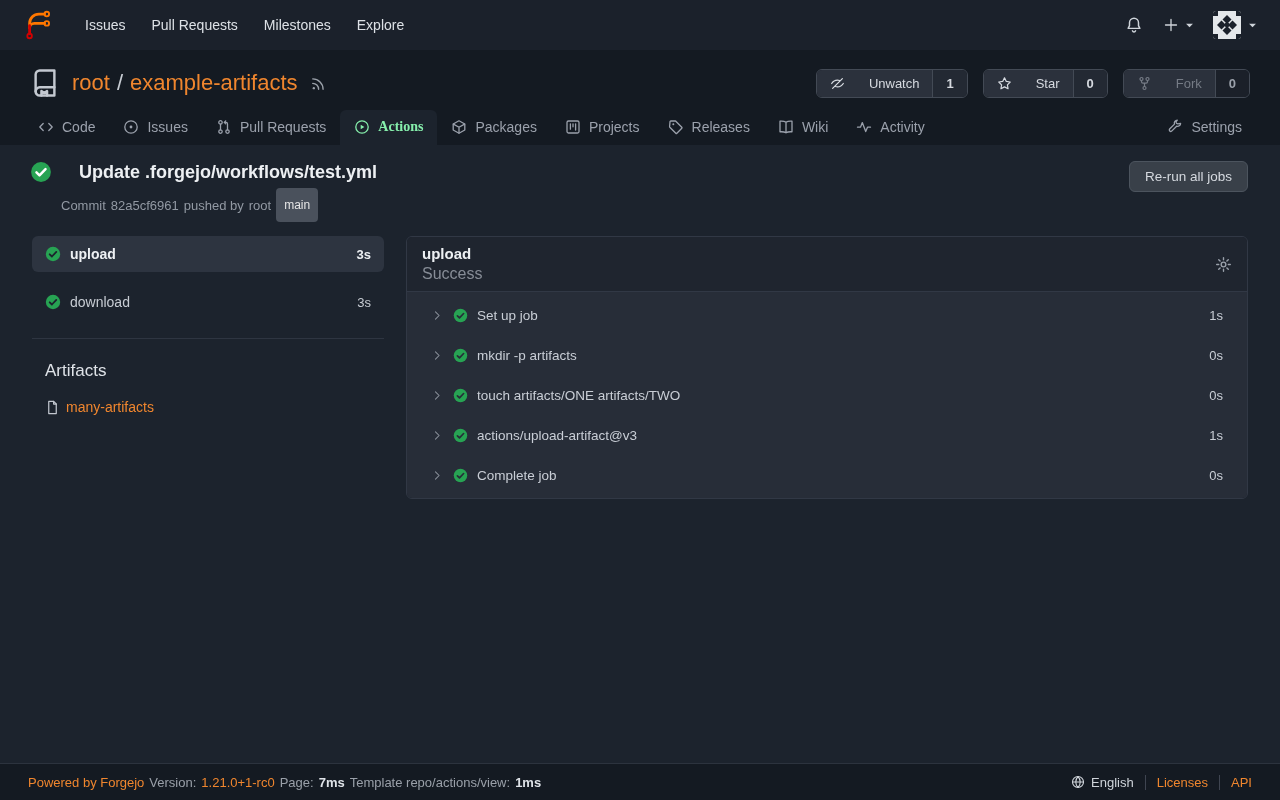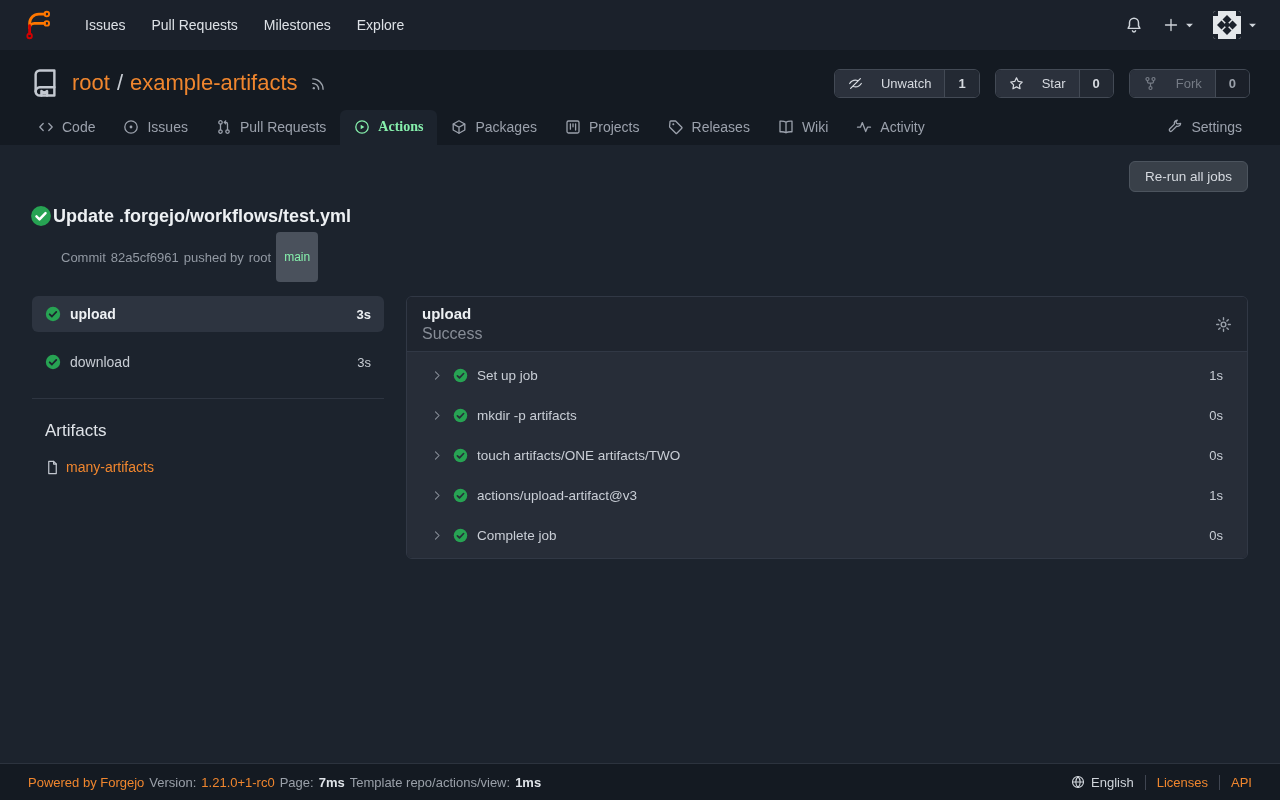--- a/index.html
+++ b/index.html
@@ -42,38 +42,38 @@
   
   .repo-header{background:var(--header-bg);flex-shrink:0;}
   .repo-title-row{display:flex;align-items:center;padding:18px 30px 12px 30px;}
   .repo-icon{color:#c3c8d0;margin-right:12px;}
   .repo-name{font-size:22px;display:flex;align-items:center;gap:7px;}
   .repo-name a{color:var(--orange);text-decoration:none;cursor:pointer;}
   .repo-sep{color:#c8cdd4;}
   .rss{color:#9aa0a9;margin-left:12px;cursor:pointer;}
   .repo-btns{margin-left:auto;display:flex;gap:15px;}
   .rbtn{display:flex;border:1px solid var(--btn-border);border-radius:6px;overflow:hidden;font-size:13px;cursor:pointer;}
-  .rbtn-label{display:flex;align-items:center;gap:18px;padding:6px 13px;background:var(--btn-bg);color:#d6dae0;}
+  .rbtn-label{display:flex;align-items:center;gap:24px;padding:6px 13px;background:var(--btn-bg);color:#d6dae0;}
   .rbtn-count{display:flex;align-items:center;padding:6px 13px;background:#232933;color:#d6dae0;border-left:1px solid var(--btn-border);font-weight:700;}
   .rbtn.disabled .rbtn-label{color:#757b85;}
   .rbtn.disabled .rbtn-count{background:#1b2029;color:#9ba1ab;}
 
   
   .tabs{display:flex;align-items:center;padding:0 24px;}
   .tab{display:flex;align-items:center;gap:8px;padding:9px 14px 10px 14px;color:#9ba1ac;font-size:14px;cursor:pointer;border-radius:6px 6px 0 0;}
   .tab.active{background:var(--body-bg);color:#86efac;font-weight:700;font-family:Liberation Serif, serif;}
   .tab-spacer{flex:1;}
 
   
   .run-header{display:flex;align-items:flex-start;padding:16px 32px 14px 30px;}
   .run-title-block{display:flex;flex-direction:column;gap:5px;}
-  .run-title-line{display:flex;align-items:center;gap:1px;margin-top:44px;}
+  .run-title-line{display:flex;align-items:center;gap:27px;}
   .run-title{font-size:18px;font-weight:700;color:var(--text-bright);}
   .run-sub{margin-left:31px;font-size:13px;color:#9299a3;display:flex;align-items:center;gap:5px;}
-  .branch-badge{background:#4a515c;color:#86efac;border-radius:4px;padding:18px 8px;font-size:12px;cursor:pointer;}
+  .branch-badge{background:#4a515c;color:#e5e5e5;border-radius:4px;padding:10px 8px;font-size:12px;cursor:pointer;}
   .rerun-btn{margin-left:auto;background:#394049;border:1px solid #4c545e;border-radius:6px;color:#d5d9df;font-size:13.5px;padding:7px 15px;cursor:pointer;font-family:inherit;}
 
   
   .run-content{display:flex;gap:22px;padding:0 32px;align-items:flex-start;flex:1;}
   .sidebar{width:352px;flex-shrink:0;}
   .job-item{display:flex;align-items:center;gap:9px;height:36px;padding:0 13px;border-radius:6px;margin-bottom:12px;cursor:pointer;color:#c7ccd3;}
   .job-item.selected{background:var(--selected-bg);color:var(--text-bright);font-weight:700;}
   .job-name{flex:1;font-size:14px;}
   .job-dur{font-size:13px;}
   .sidebar-divider{border:none;border-top:1px solid #2e3541;margin:18px 0 0 0;}

